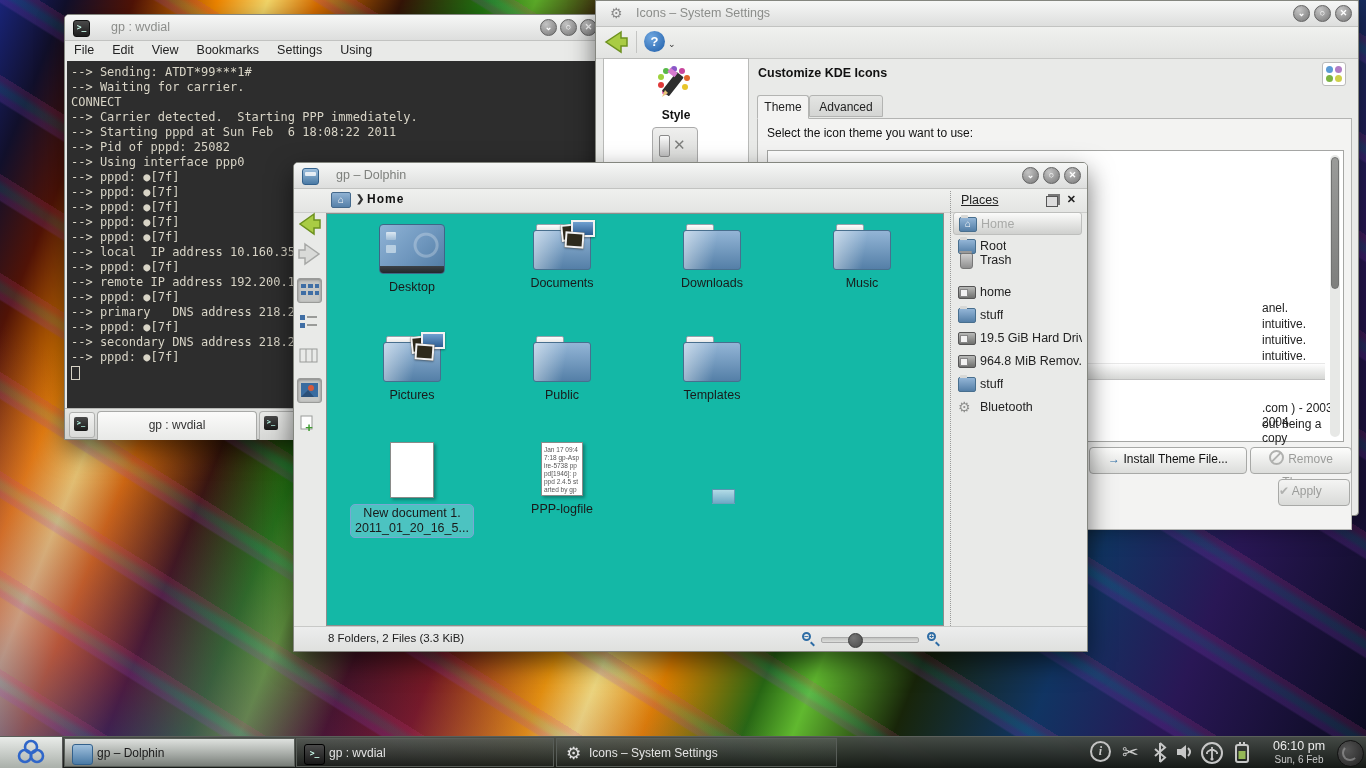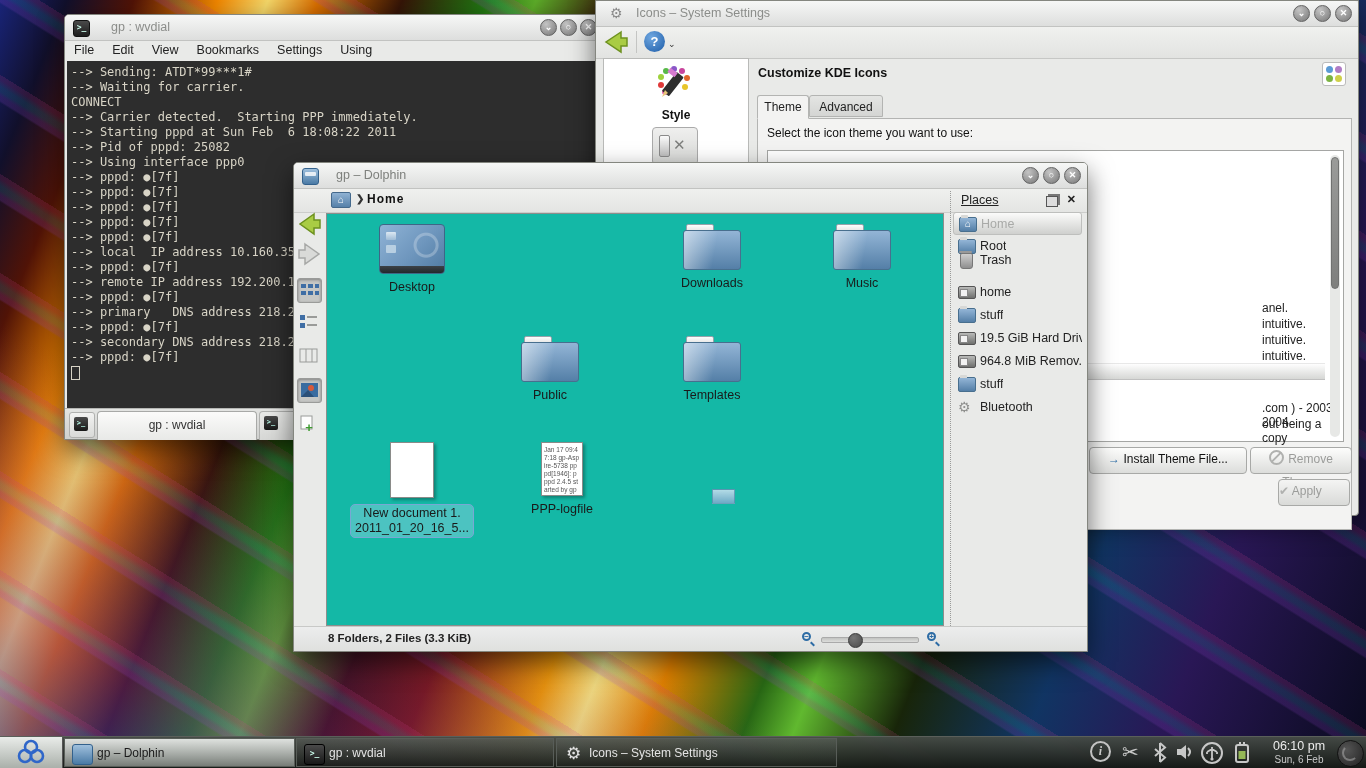--- a/index.html
+++ b/index.html
@@ -370,30 +370,50 @@
           <rect x="4" y="4" width="11" height="13" fill="#fdfdfd" stroke="#9a9b99"></rect>
           <text x="12" y="20" font-size="13" font-weight="bold" fill="#3c9a2e" text-anchor="middle">+</text>
         </svg></span>
   </div>
   <div id="dview">
 
     <div class="cell" style="left:10px;top:10px;">
         <div class="desk"></div>
         <div class="nm">Desktop</div>
       </div>
+    <div class="cell" style="left:160px;top:10px;">
+        <div class="fldr">
+          <span class="photos">
+            <i class="p1"></i>
+            <i class="p2"></i>
+            <i class="p3"></i>
+          </span>
+        </div>
+        <div class="nm">Documents</div>
+      </div>
     <div class="cell" style="left:310px;top:10px;">
         <div class="fldr"></div>
         <div class="nm">Downloads</div>
       </div>
     <div class="cell" style="left:460px;top:10px;">
         <div class="fldr"></div>
         <div class="nm">Music</div>
       </div>
 
-    <div class="cell" style="left:148px;top:122px;">
+    <div class="cell" style="left:10px;top:122px;">
+        <div class="fldr">
+          <span class="photos">
+            <i class="p1"></i>
+            <i class="p2"></i>
+            <i class="p3"></i>
+          </span>
+        </div>
+        <div class="nm">Pictures</div>
+      </div>
+    <div class="cell" style="left:160px;top:122px;">
         <div class="fldr"></div>
         <div class="nm">Public</div>
       </div>
     <div class="cell" style="left:310px;top:122px;">
         <div class="fldr"></div>
         <div class="nm">Templates</div>
       </div>
 
     <div class="cell" style="left:10px;top:228px;">
       <div class="page"></div>
@@ -439,21 +459,21 @@
     <div class="prow" style="top:182px;">
         <span class="pic fold"></span>
         <span class="plbl">stuff</span>
       </div>
     <div class="prow" style="top:205px;">
         <span class="pic gearp">⚙</span>
         <span class="plbl">Bluetooth</span>
       </div>
   </div>
   <div id="dstatus">
-    <span class="abs" style="left:34px;top:5px;font-weight:bold;">8 Folders, 2 Files (3.3 KiB)</span>
+    <span class="abs" style="left:34px;top:5px;">8 Folders, 2 Files (3.3 KiB)</span>
     <span class="mag" style="left:508px;">
         <b>−</b>
       </span>
     <span id="zoomtrack" style="left:527px;">
         <span id="zoomhandle"></span>
       </span>
     <span class="mag" style="left:633px;">
         <b>+</b>
       </span>
   </div>

